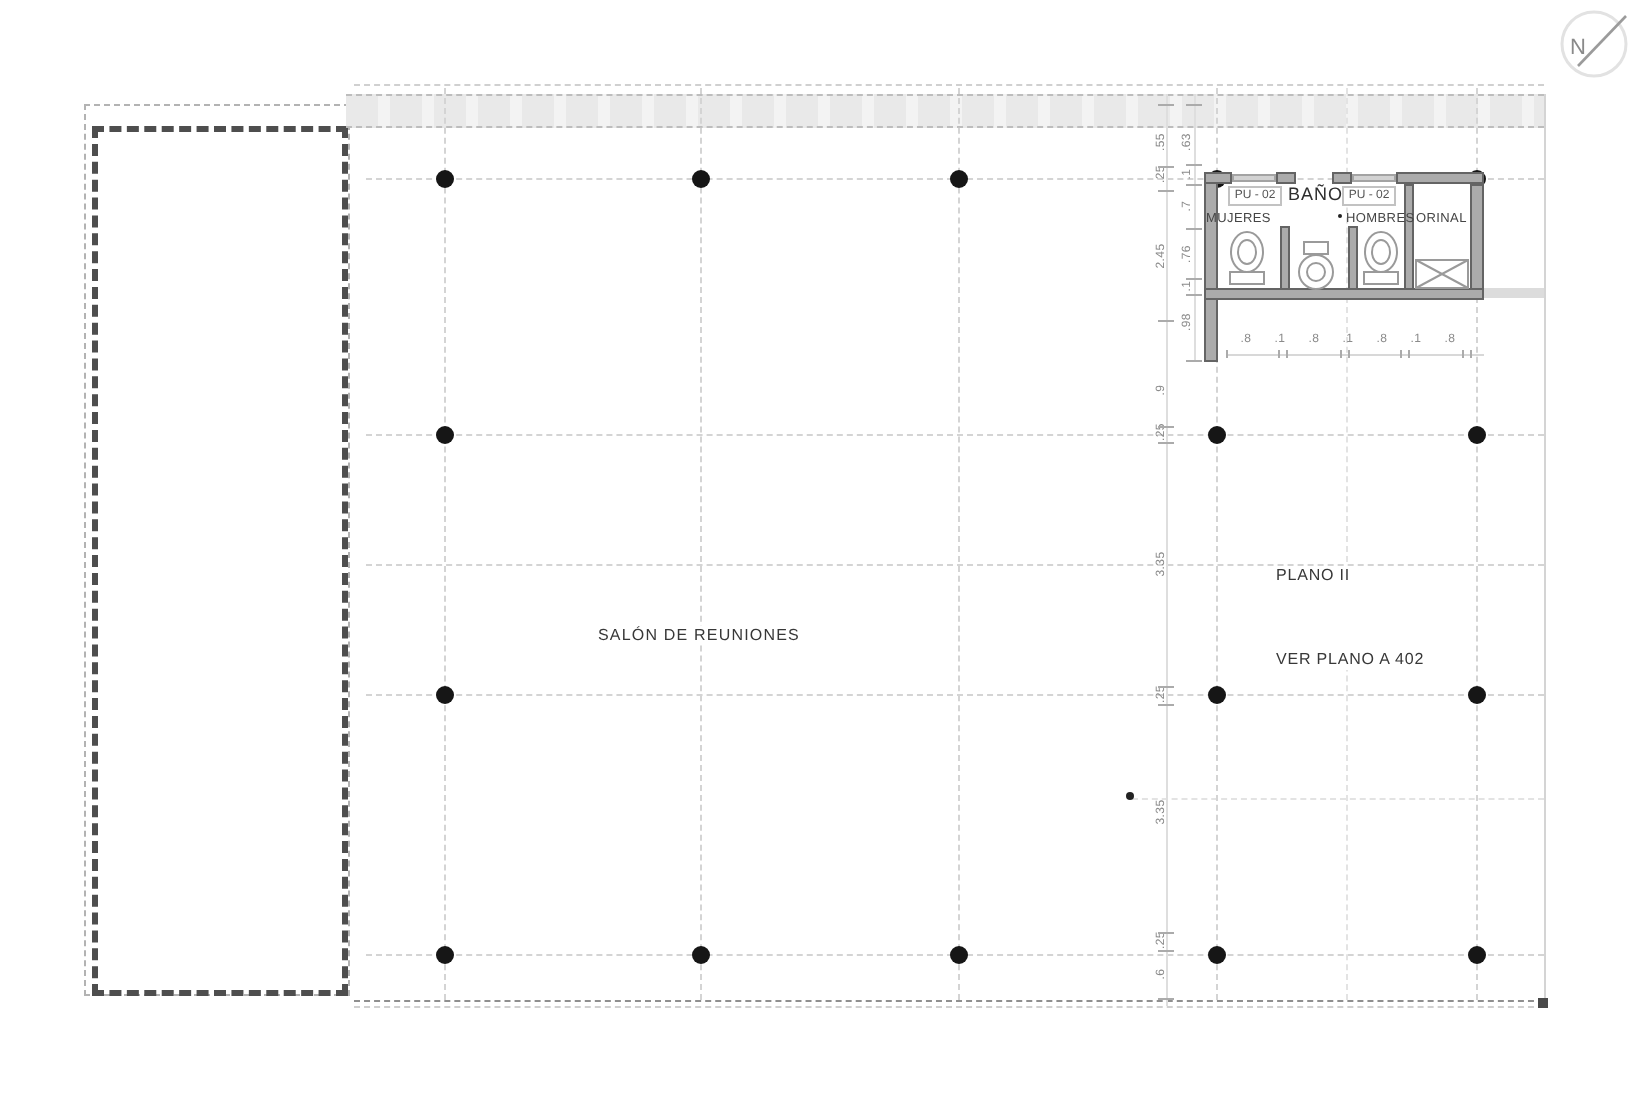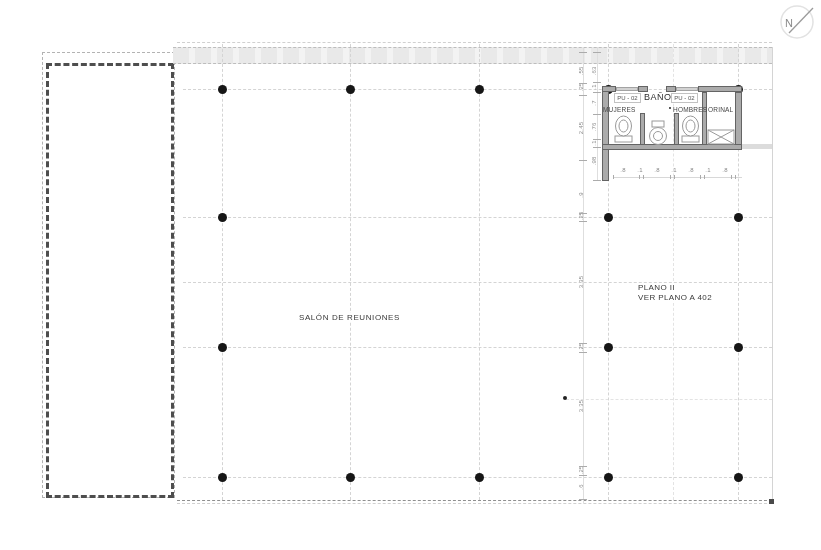--- a/index.html
+++ b/index.html
@@ -188,18 +188,18 @@
   <div class="lbl" style="left:644px;top:92px;font-size:9px;line-height:11px;letter-spacing:.5px;color:#2e2e2e;background:#fff;">BAÑO</div>
   <div class="tag-box" style="left:671px;top:93px;width:27px;height:10px;">PU - 02</div>
   <div class="lbl room-lbl" style="left:603px;top:106px;">MUJERES</div>
   <div class="minidot" style="left:669px;top:107px;width:2px;height:2px;"></div>
   <div class="lbl room-lbl" style="left:673px;top:106px;">HOMBRES</div>
   <div class="lbl room-lbl" style="left:708px;top:106px;">ORINAL</div>
 
   <div class="lbl big-lbl" style="left:240px;top:281px;width:160px;text-align:right;margin-top:32px;">SALÓN DE REUNIONES</div>
   <div class="abs" style="left:638px;top:283px;background:#fff;">
     <div class="lbl big-lbl" style="position:static;letter-spacing:.4px;line-height:10px;">PLANO II</div>
-    <div class="lbl big-lbl" style="position:static;letter-spacing:.4px;line-height:10px;">VER PLANO A 402</div>
+    <div class="lbl big-lbl" style="position:static;letter-spacing:.4px;line-height:10px;margin-top:32px;">VER PLANO A 402</div>
   </div>
 
   <div class="minidot" style="left:563px;top:396px;"></div>
 
 </div>
 
 </body></html>

